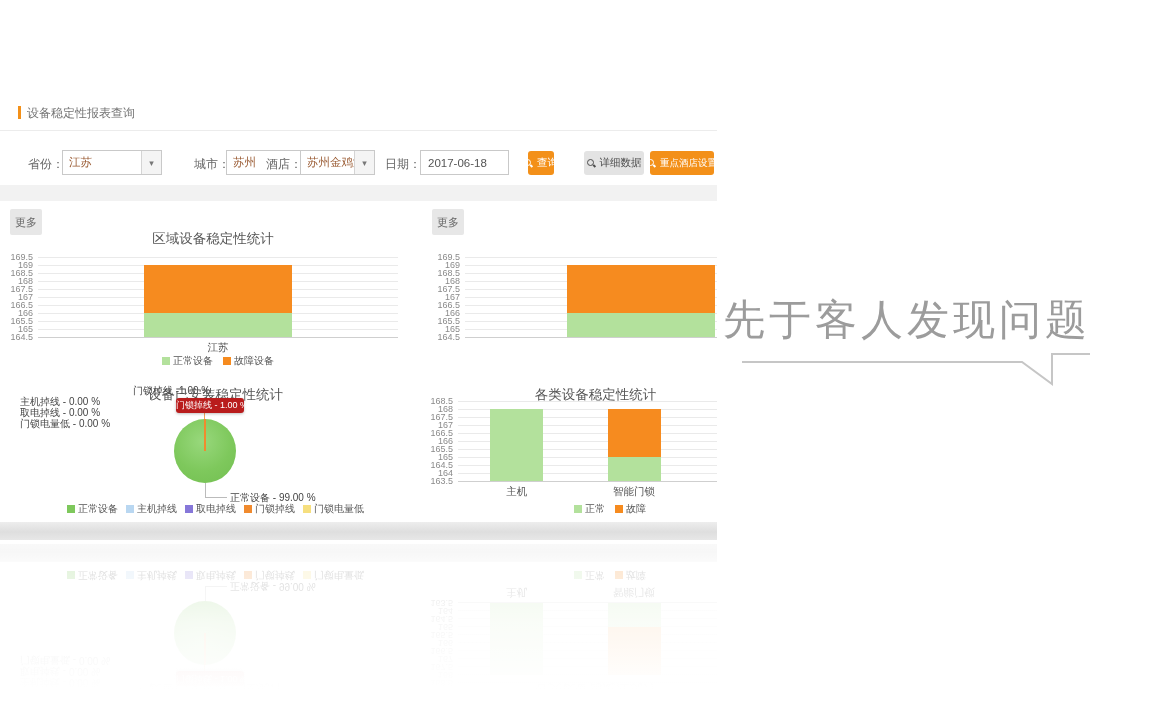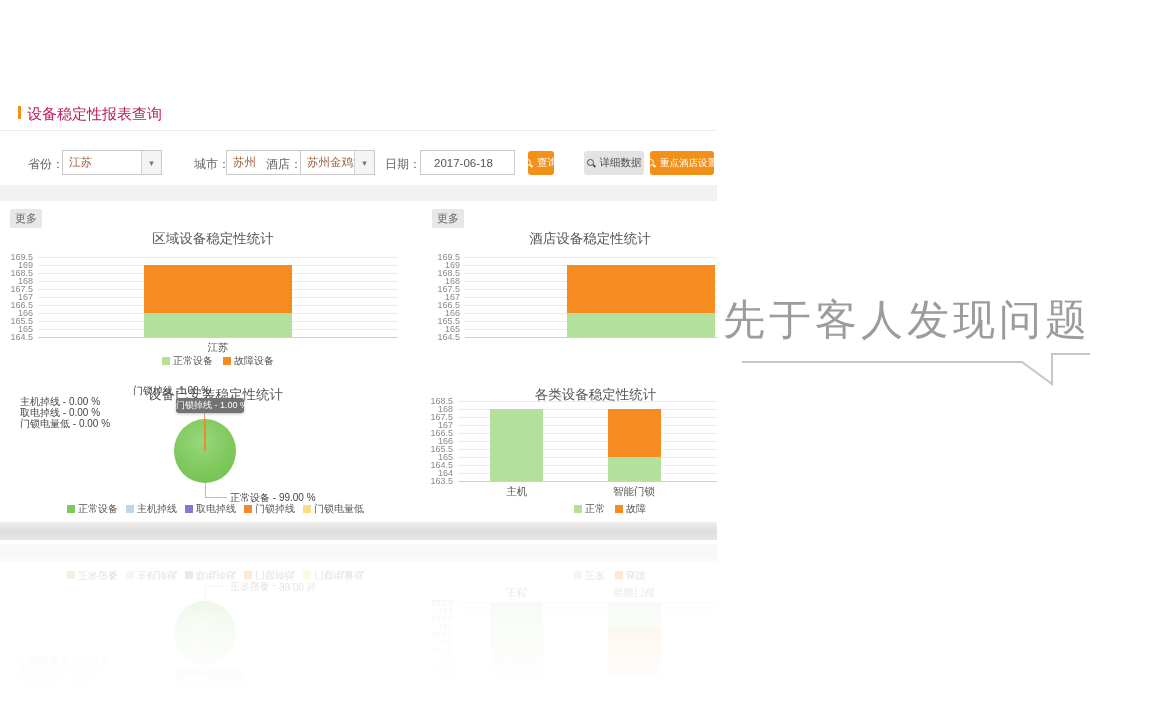--- a/index.html
+++ b/index.html
@@ -5,63 +5,63 @@
   html,body{margin:0;padding:0;background:#fff;}
   body{width:1170px;height:702px;overflow:hidden;
        font-family:"Liberation Sans","DejaVu Sans",sans-serif;}
   #page{position:relative;width:1170px;height:702px;background:#fff;overflow:hidden;}
 
   
   .dashroot{position:absolute;width:717px;height:441px;background:#fff;overflow:hidden;}
   #dash{left:0;top:100px;}
 
   .doc-accent{position:absolute;left:18px;top:6px;width:3px;height:13px;background:#f39019;}
-  .doc-title{position:absolute;left:27px;top:5px;font-size:15px;color:#be185d;}
+  .doc-title{position:absolute;left:27px;top:5px;font-size:12px;color:#737373;}
   .hdr-divider{position:absolute;left:0;top:30px;width:717px;height:1px;background:#ececec;}
 
   .flabel{position:absolute;top:56px;font-size:12px;color:#666;white-space:nowrap;}
   .select{position:absolute;top:50px;height:25px;background:#fff;border:1px solid #c9c9c9;
           display:flex;align-items:center;box-sizing:border-box;}
   .sel-text{flex:1;padding-left:6px;font-size:11.5px;color:#9a5b33;white-space:nowrap;overflow:hidden;}
   .sel-arrow{width:19px;height:100%;border-left:1px solid #d4d4d4;background:#f4f4f4;color:#777;
              font-size:9px;display:flex;align-items:center;justify-content:center;flex:none;}
   .dinput{position:absolute;top:50px;height:23px;width:80px;border:1px solid #c9c9c9;
-          font-size:11.5px;color:#555;padding:0 0 0 13px;font-family:inherit;box-sizing:content-box;}
+          font-size:11.5px;color:#555;padding:0 0 0 7px;font-family:inherit;box-sizing:content-box;}
   .btn{position:absolute;top:51px;height:24px;border-radius:3px;display:flex;align-items:center;
        justify-content:center;gap:4px;font-size:10.5px;cursor:pointer;white-space:nowrap;}
   .btn-orange{background:#f39019;color:#fff;}
   .btn-gray{background:#e3e3e3;color:#4d4d4d;}
   .mag{position:relative;width:9px;height:9px;flex:none;}
   .mag::before{content:'';position:absolute;left:0;top:0;width:5px;height:5px;border:1.5px solid currentColor;border-radius:50%;}
   .mag::after{content:'';position:absolute;left:6px;top:6px;width:3px;height:1.5px;background:currentColor;transform:rotate(45deg);}
 
   .grayband{position:absolute;left:0;top:85px;width:717px;height:16px;background:#f2f2f2;}
 
-  .more-btn{position:absolute;top:109px;width:32px;height:19px;background:#e7e7e7;border-radius:2px;
+  .more-btn{position:absolute;top:109px;width:32px;height:26px;background:#e7e7e7;border-radius:2px;
             font-size:11px;color:#666;display:flex;align-items:center;justify-content:center;cursor:pointer;}
 
   .ctitle{position:absolute;text-align:center;font-size:13.5px;color:#555;z-index:1;}
   .plot{position:absolute;}
   .gridline{position:absolute;left:0;width:100%;height:1px;background:#eaeaea;}
   .axisline{background:#cfcfcf;}
   .ytick{position:absolute;right:100%;margin-right:5px;transform:translateY(-50%);
          font-size:9px;color:#8a8a8a;white-space:nowrap;}
   .barseg{position:absolute;}
   .xlabel-row{position:absolute;height:12px;}
   .xlab{position:absolute;top:0;transform:translateX(-50%);font-size:10.5px;color:#555;white-space:nowrap;}
   .legend{position:absolute;display:flex;justify-content:center;gap:10px;align-items:center;height:12px;}
   .litem{display:inline-flex;align-items:center;gap:3px;}
   .lsq{width:8px;height:8px;display:inline-block;}
   .ltx{font-size:10px;color:#555;white-space:nowrap;}
 
   
   .pie{position:absolute;left:174px;top:319px;width:62px;height:64px;border-radius:50%;overflow:hidden;}
   .pie-sliver{position:absolute;left:50%;top:0;width:2px;height:32px;margin-left:-1px;}
   .pie-stem{position:absolute;left:204px;top:312px;width:1px;height:10px;background:#f2a45c;}
-  .pie-tooltip{position:absolute;left:176px;top:298px;width:68px;height:15px;background:#737373;
+  .pie-tooltip{position:absolute;left:176px;top:298px;width:68px;height:15px;background:#b91c1c;
                border-radius:3px;color:#fff;font-size:9px;line-height:15px;
                box-shadow:0 1px 3px rgba(0,0,0,.25);z-index:5;white-space:nowrap;}
   .pie-lab{position:absolute;font-size:10px;color:#444;white-space:nowrap;z-index:3;}
   .pl-right{width:145px;text-align:left;}
   .callout-v{position:absolute;left:205px;top:383px;width:1px;height:14px;background:#bbb;}
   .callout-h{position:absolute;left:205px;top:397px;width:22px;height:1px;background:#bbb;}
 
   .strip{position:absolute;left:0;top:422px;width:717px;height:18px;
          background:linear-gradient(180deg,#ededed 0%,#dedede 55%,#e7e7e7 100%);}
 
@@ -164,21 +164,20 @@
         <span class="litem">
           <span class="lsq" style="background: rgb(179, 225, 156);"></span>
           <span class="ltx">正常设备</span>
         </span>
         <span class="litem">
           <span class="lsq" style="background: rgb(246, 139, 31);"></span>
           <span class="ltx">故障设备</span>
         </span>
       </div>
 
-    <div class="ctitle" style="left:465px;top:130px;width:250px">酒店设备稳定性统计</div>
     <div class="plot" id="plot1" style="left:465px;top:157px;width:352px;height:80px">
         <div class="gridline" style="top: 0%;"></div>
         <div class="ytick" style="top: 0%;">169.5</div>
         <div class="gridline" style="top: 10%;"></div>
         <div class="ytick" style="top: 10%;">169</div>
         <div class="gridline" style="top: 20%;"></div>
         <div class="ytick" style="top: 20%;">168.5</div>
         <div class="gridline" style="top: 30%;"></div>
         <div class="ytick" style="top: 30%;">168</div>
         <div class="gridline" style="top: 40%;"></div>

